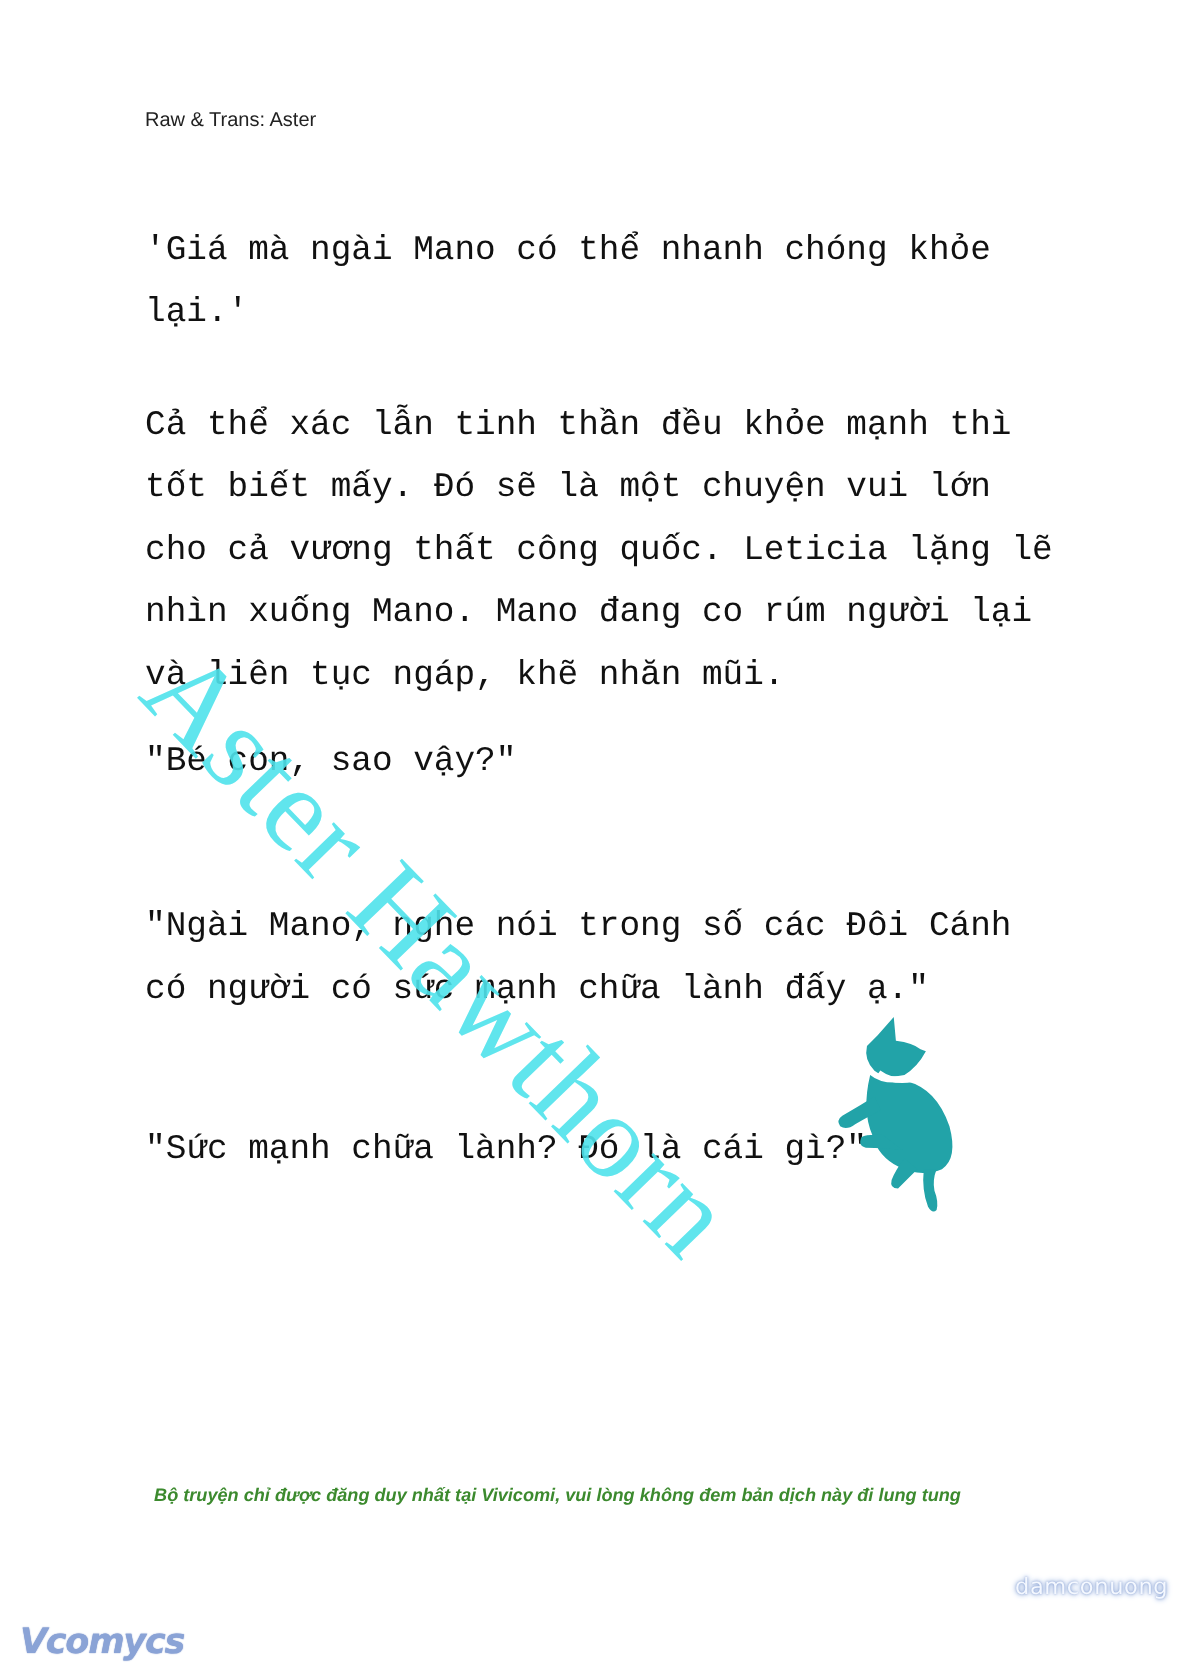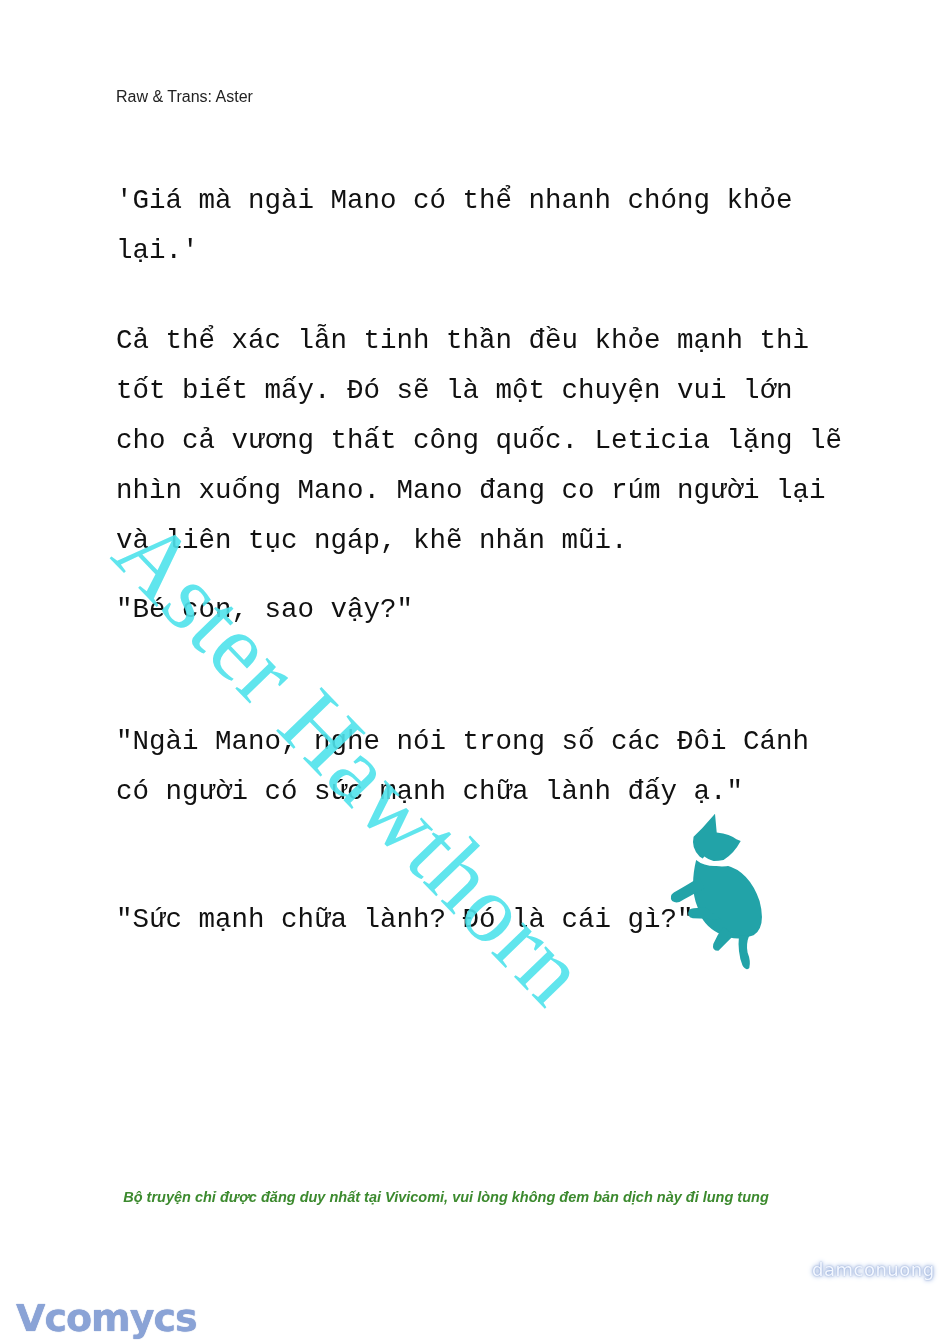--- a/index.html
+++ b/index.html
@@ -73,22 +73,23 @@
       font-weight: bold;
       font-size: 14.5px;
       line-height: 24px;
       color: #3c8a2e;
     }
     .logo-left {
       position: absolute;
       left: 16px;
       top: 1296px;
       font-family: "DejaVu Sans", sans-serif;
+      font-style: italic;
       font-weight: bold;
-      font-size: 38px;
+      font-size: 28px;
       color: #8aa3d6;
       letter-spacing: -1px;
       text-shadow: 0 0 1px #6a84c2;
     }
     .logo-right {
       position: absolute;
       left: 812px;
       top: 1247px;
       font-family: "DejaVu Sans", sans-serif;
       font-size: 18px;

